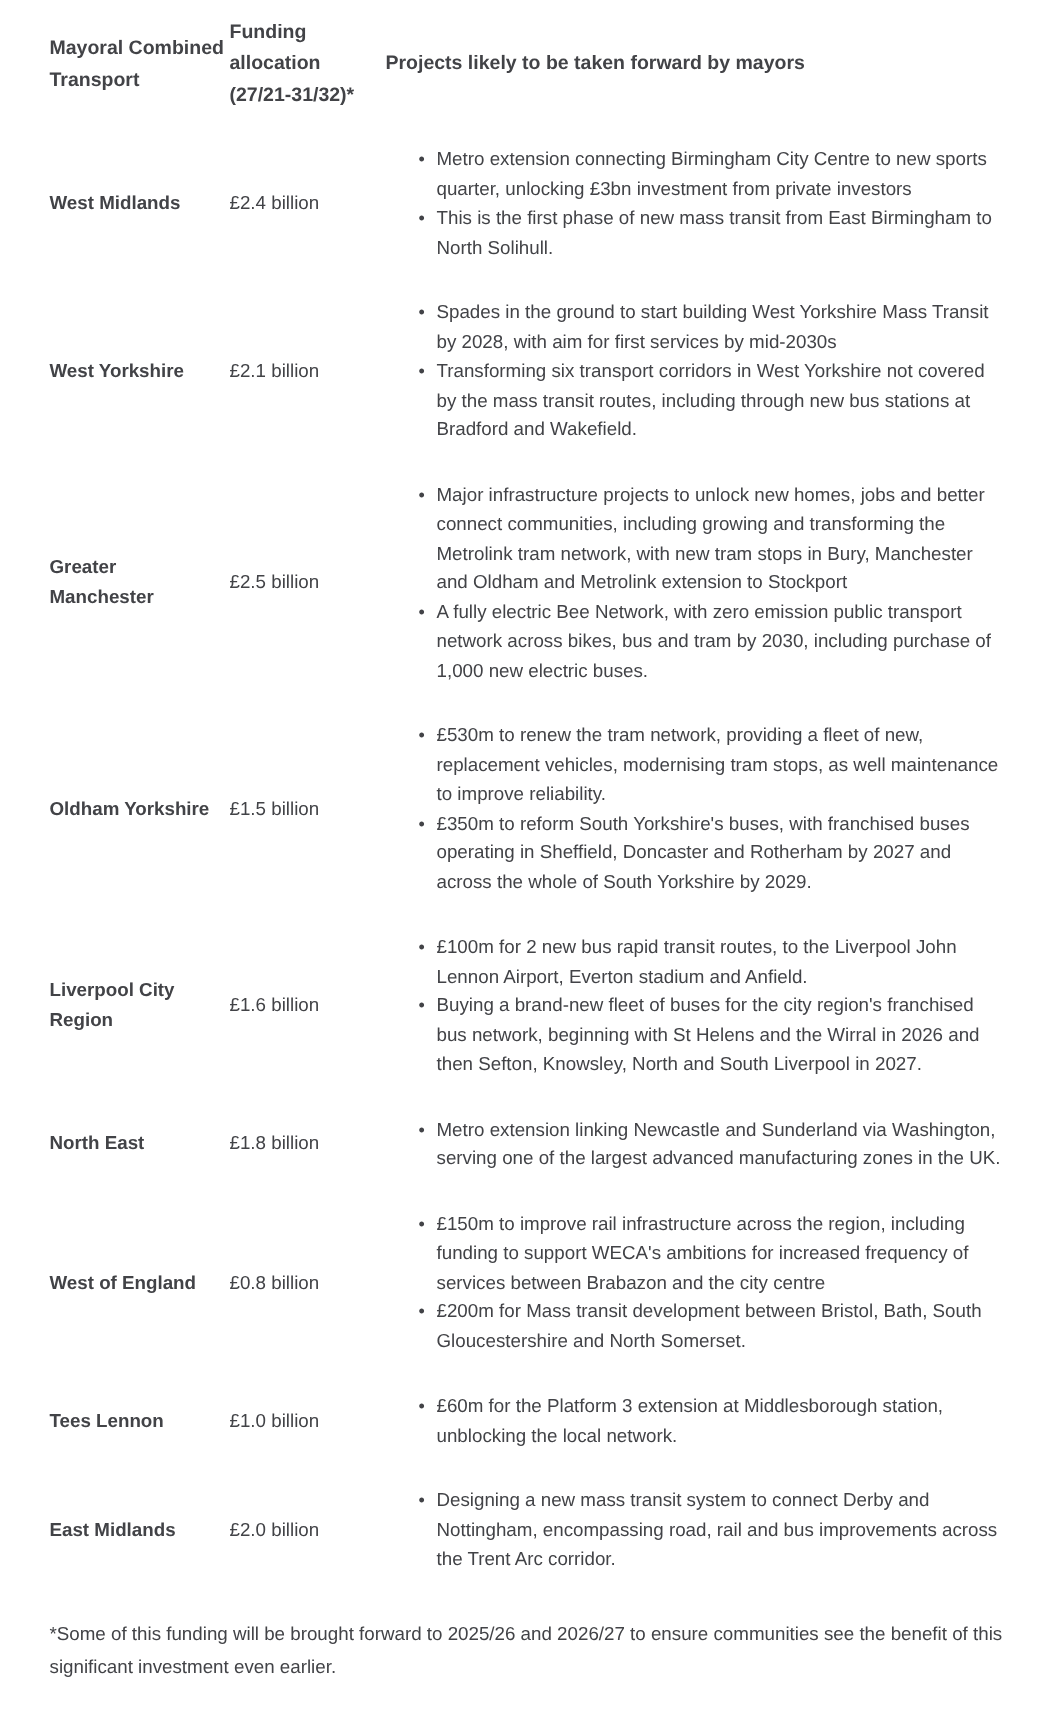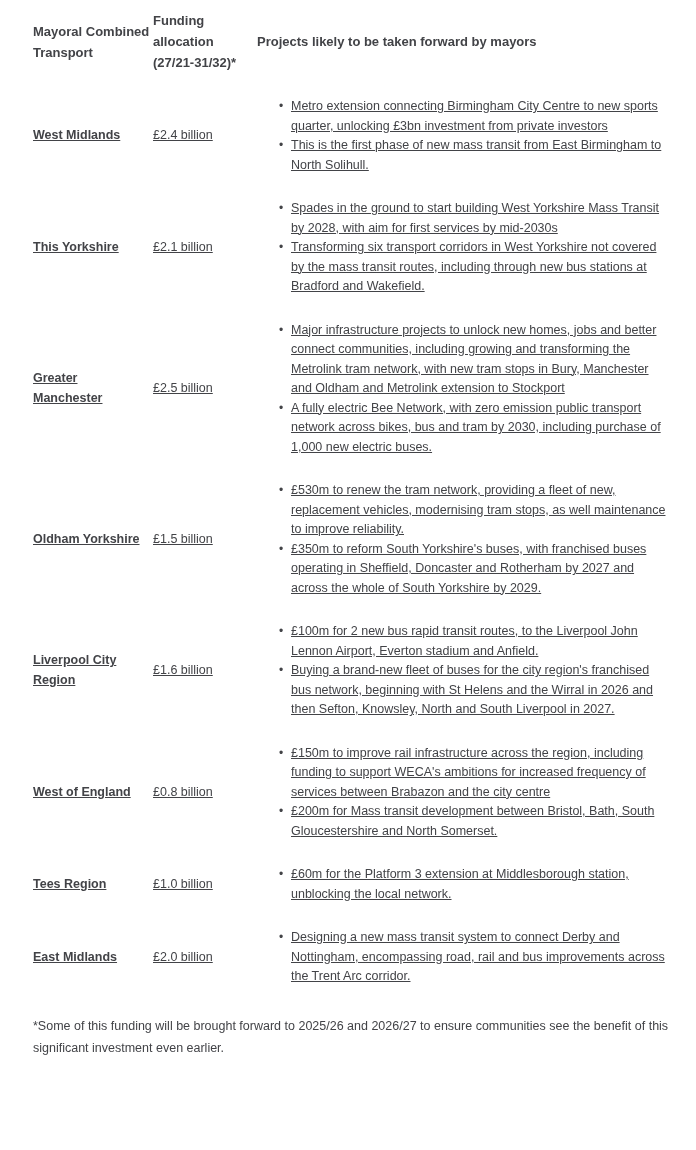--- a/index.html
+++ b/index.html
@@ -40,21 +40,20 @@
     vertical-align: middle;
     line-height: 21px;
     padding: 0 0 12px 0;
     white-space: pre-line;
   }
   td {
     vertical-align: middle;
     padding: 12px 0;
     font-size: 12.5px;
     line-height: 19.5px;
-    text-decoration: underline;
   }
   td.authority-cell {
     font-weight: bold;
     white-space: pre-line;
     padding-right: 6px;
   }
   td.funding-cell {
     white-space: pre;
   }
   ul.projects-list {
@@ -106,21 +105,21 @@
         <td class="authority-cell">West Midlands</td>
         <td class="funding-cell">£2.4 billion</td>
         <td class="projects-cell">
           <ul class="projects-list">
             <li>Metro extension connecting Birmingham City Centre to new sports quarter, unlocking £3bn investment from private investors</li>
             <li>This is the first phase of new mass transit from East Birmingham to North Solihull.</li>
           </ul>
         </td>
       </tr>
       <tr>
-        <td class="authority-cell">This Yorkshire</td>
+        <td class="authority-cell">West Yorkshire</td>
         <td class="funding-cell">£2.1 billion</td>
         <td class="projects-cell">
           <ul class="projects-list">
             <li>Spades in the ground to start building West Yorkshire Mass Transit by 2028, with aim for first services by mid-2030s</li>
             <li>Transforming six transport corridors in West Yorkshire not covered by the mass transit routes, including through new bus stations at Bradford and Wakefield.</li>
           </ul>
         </td>
       </tr>
       <tr>
         <td class="authority-cell">Greater Manchester</td>
@@ -147,31 +146,40 @@
 Region</td>
         <td class="funding-cell">£1.6 billion</td>
         <td class="projects-cell">
           <ul class="projects-list">
             <li>£100m for 2 new bus rapid transit routes, to the Liverpool John Lennon Airport, Everton stadium and Anfield.</li>
             <li>Buying a brand-new fleet of buses for the city region's franchised bus network, beginning with St Helens and the Wirral in 2026 and then Sefton, Knowsley, North and South Liverpool in 2027.</li>
           </ul>
         </td>
       </tr>
       <tr>
+        <td class="authority-cell">North East</td>
+        <td class="funding-cell">£1.8 billion</td>
+        <td class="projects-cell">
+          <ul class="projects-list">
+            <li>Metro extension linking Newcastle and Sunderland via Washington, serving one of the largest advanced manufacturing zones in the UK.</li>
+          </ul>
+        </td>
+      </tr>
+      <tr>
         <td class="authority-cell">West of England</td>
         <td class="funding-cell">£0.8 billion</td>
         <td class="projects-cell">
           <ul class="projects-list">
             <li>£150m to improve rail infrastructure across the region, including funding to support WECA's ambitions for increased frequency of services between Brabazon and the city centre</li>
             <li>£200m for Mass transit development between Bristol, Bath, South Gloucestershire and North Somerset.</li>
           </ul>
         </td>
       </tr>
       <tr>
-        <td class="authority-cell">Tees Region</td>
+        <td class="authority-cell">Tees Lennon</td>
         <td class="funding-cell">£1.0 billion</td>
         <td class="projects-cell">
           <ul class="projects-list">
             <li>£60m for the Platform 3 extension at Middlesborough station, unblocking the local network.</li>
           </ul>
         </td>
       </tr>
       <tr>
         <td class="authority-cell">East Midlands</td>
         <td class="funding-cell">£2.0 billion</td>

